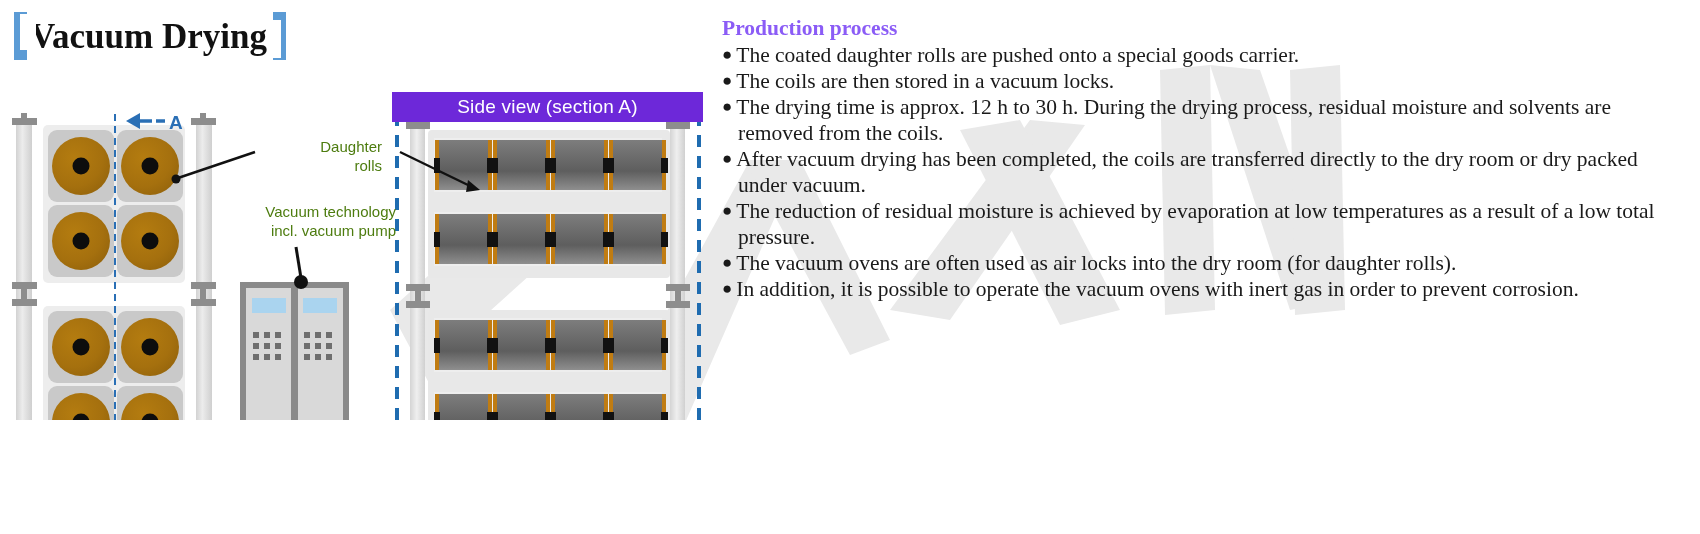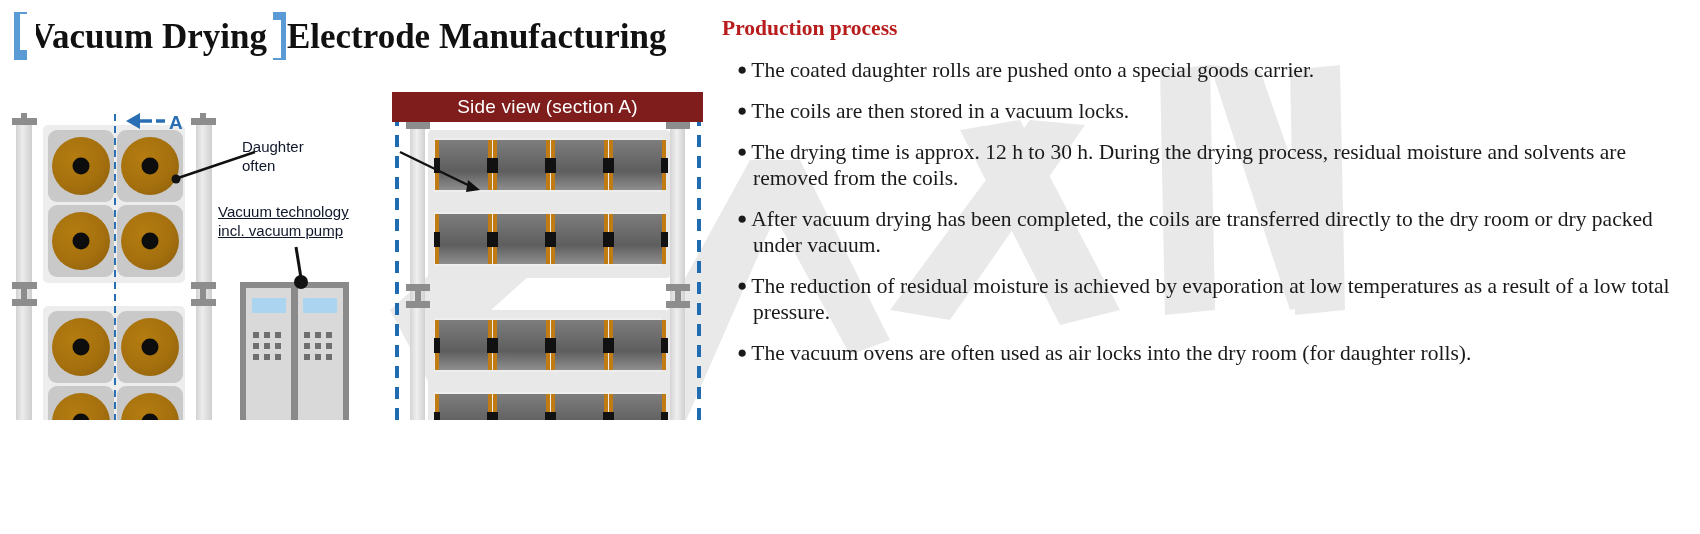--- a/index.html
+++ b/index.html
@@ -94,35 +94,34 @@
     width: 210px;
     height: 380px;
     z-index: 3;
   }
 
   
   .callout-label {
     position: absolute;
     font-family: "Liberation Sans", sans-serif;
     font-size: 15px;
-    color: #0f172a;
-    text-align: left;
+    color: #4d7c0f;
+    text-align: right;
     line-height: 1.25;
     z-index: 6;
   }
   #label-daughter-rolls {
     left: 242px;
     top: 138px;
     width: 140px;
   }
   #label-vacuum-tech {
-    left: 218px;
+    left: 210px;
     top: 203px;
     width: 186px;
-    text-decoration: underline;
   }
 
   
   .pump {
     position: absolute;
     left: 232px;
     top: 272px;
     width: 125px;
     height: 212px;
     z-index: 3;
@@ -136,21 +135,21 @@
     width: 320px;
     height: 398px;
     z-index: 3;
   }
   .sideview-header {
     position: absolute;
     left: 392px;
     top: 92px;
     width: 311px;
     height: 30px;
-    background: #7f1d1d;
+    background: #6d28d9;
     color: #ffffff;
     font-family: "Liberation Sans", sans-serif;
     font-size: 19px;
     display: flex;
     align-items: center;
     justify-content: center;
     letter-spacing: 0.2px;
     z-index: 6;
   }
 
@@ -161,27 +160,27 @@
     top: 14px;
     width: 968px;
     z-index: 5;
     font-family: "Liberation Serif", serif;
     font-size: 21.5px;
     line-height: 26px;
     color: #1a1a1a;
   }
   .section-heading {
     font-weight: bold;
-    color: #b91c1c;
+    color: #8b5cf6;
     font-size: 21.5px;
     line-height: 28px;
     margin: 0;
   }
   .bullet-item {
-    margin: 15px;
+    margin: 0;
     padding: 0 0 0 16px;
     text-indent: -16px;
   }
   .bullet-dot {
     font-size: 17px;
     vertical-align: 2px;
     padding-right: 4px;
   }
 </style>
 </head>
@@ -199,21 +198,20 @@
       <path d="M830 60 L880 55 L885 300 L835 305 Z"></path>
       <path d="M880 55 L930 60 L1010 290 L960 300 Z"></path>
       <path d="M960 60 L1010 55 L1015 300 L965 305 Z"></path>
     </g>
   </svg>
 
   <div class="title-wrap">
     <span class="title-bracket left"></span>
     <span class="title-text first">Vacuum Drying</span>
     <span class="title-bracket mid"></span>
-    <span class="title-text second">Electrode Manufacturing</span>
   </div>
 
   <svg class="frontview" viewBox="0 0 210 380">
     <defs>
       <linearGradient id="postGrad" x1="0" y1="0" x2="1" y2="0">
         <stop offset="0%" stop-color="#d2d2d2"></stop>
         <stop offset="40%" stop-color="#ececec"></stop>
         <stop offset="100%" stop-color="#cfcfcf"></stop>
       </linearGradient>
       <radialGradient id="rollGrad" cx="38%" cy="36%" r="70%">
@@ -302,21 +300,21 @@
 
   <svg style="position:absolute;left:160px;top:140px;width:560px;height:80px;z-index:4;" viewBox="0 0 560 80">
     <line x1="18" y1="38" x2="95" y2="12" stroke="#111111" stroke-width="2.4"></line>
     <circle cx="16" cy="39" r="4.5" fill="#111111"></circle>
     <line x1="240" y1="12" x2="310" y2="46" stroke="#111111" stroke-width="2.4"></line>
     <path d="M308 40 L320 50 L306 52 Z" fill="#111111"></path>
   </svg>
 
   <div class="callout-label" id="label-daughter-rolls">
     <div>Daughter</div>
-    <div>often</div>
+    <div>rolls</div>
   </div>
 
   <div class="callout-label" id="label-vacuum-tech">
     <div>Vacuum technology</div>
     <div>incl. vacuum pump</div>
   </div>
 
   <svg style="position:absolute;left:280px;top:245px;width:40px;height:45px;z-index:6;" viewBox="0 0 40 45">
     <line x1="16" y1="2" x2="21" y2="33" stroke="#111111" stroke-width="3"></line>
     <circle cx="21" cy="37" r="7" fill="#111111"></circle>
@@ -471,17 +469,20 @@
       </div>
       <div class="bullet-item">
         <span class="bullet-dot">●</span><span>The reduction of residual moisture is achieved by evaporation at low temperatures as a result of a low total pressure.</span>
       </div>
     </div>
 
     <div>
       <div class="bullet-item">
         <span class="bullet-dot">●</span><span>The vacuum ovens are often used as air locks into the dry room (for daughter rolls).</span>
       </div>
+      <div class="bullet-item">
+        <span class="bullet-dot">●</span><span>In addition, it is possible to operate the vacuum ovens with inert gas in order to prevent corrosion.</span>
+      </div>
     </div>
 
   </div>
 
 </div>
 
 </body></html>

